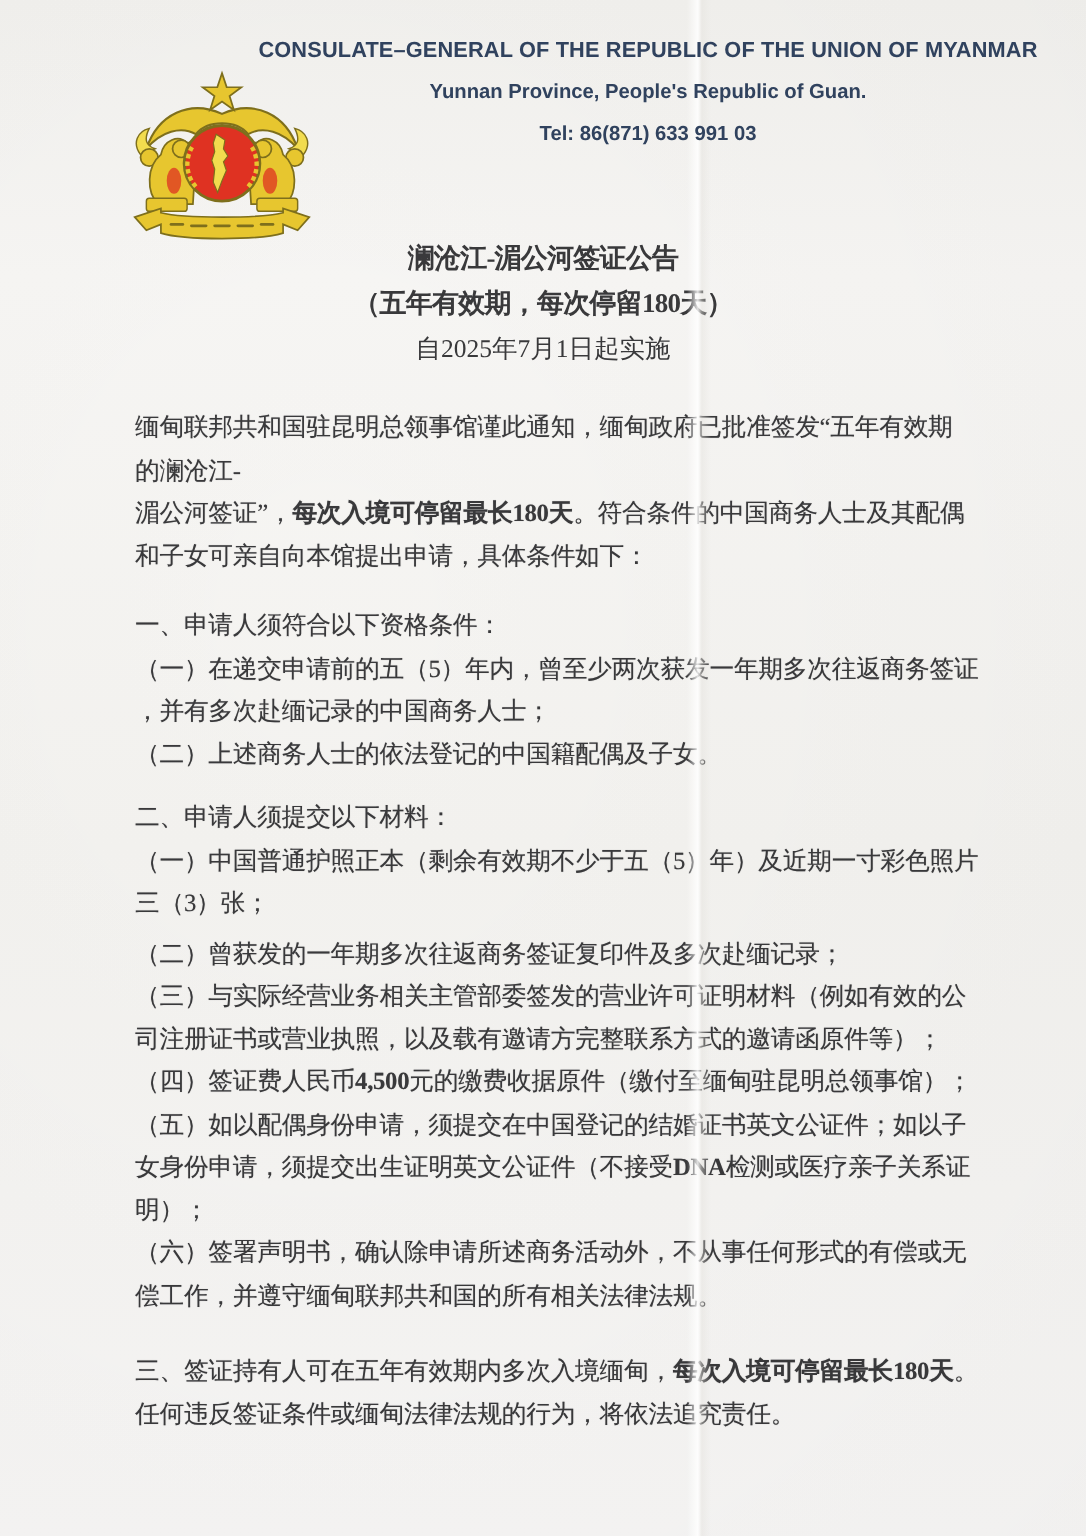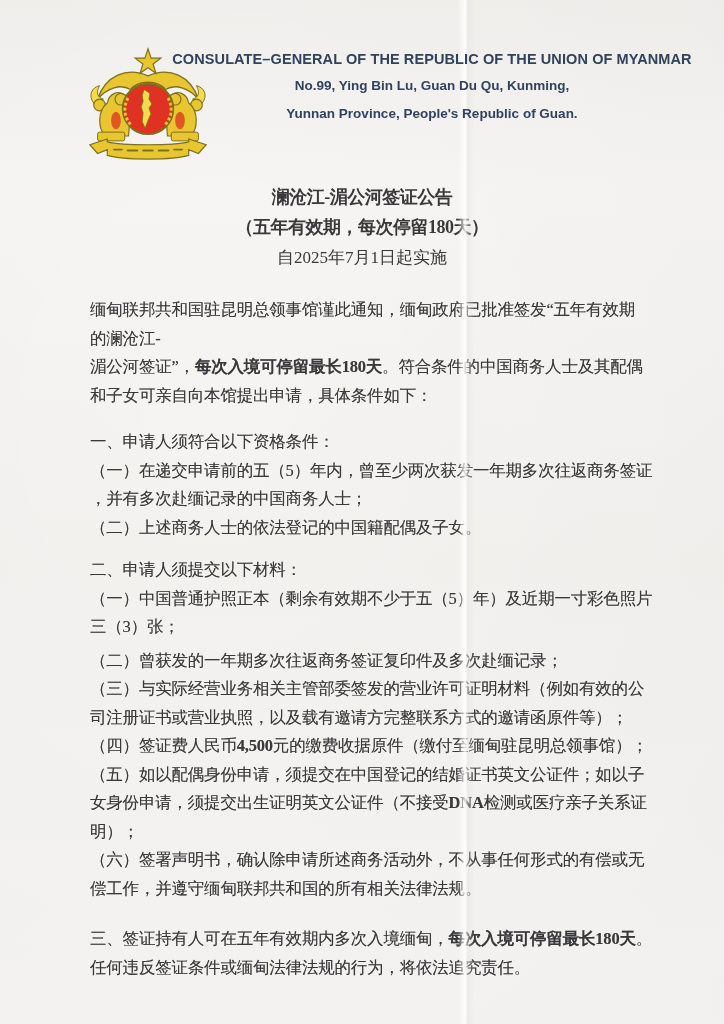--- a/index.html
+++ b/index.html
@@ -16,21 +16,21 @@
     position: absolute; left: 458px; top: 0; width: 16px; height: 100%;
     background: linear-gradient(90deg, rgba(255,255,255,0) 0%, rgba(255,255,255,0.85) 45%,
                 rgba(228,226,221,0.45) 62%, rgba(255,255,255,0) 100%);
     pointer-events: none;
   }
   .edge-tint {
     position: absolute; left: 0; top: 0; width: 100%; height: 100%;
     background: radial-gradient(ellipse at 30% 40%, rgba(0,0,0,0.015), rgba(0,0,0,0.04));
     pointer-events: none;
   }
-  .letterhead { position: relative; padding-top: 46px; height: 120px; }
+  .letterhead { position: relative; padding-top: 21px; height: 120px; }
   .emblem { position: absolute; left: 84px; top: 46px; width: 128px; height: 118px; }
   .head-text {
     margin-left: 172px; width: 520px; text-align: center;
     font-family: "Liberation Sans", "DejaVu Sans", sans-serif;
     font-weight: 700; color: var(--header_text);
   }
   .org  { font-size: 14.5px; line-height: 26px; letter-spacing: 0.1px; }
   .addr { font-size: 13.5px; line-height: 28px; }
   .title-block { margin-top: 16px; text-align: center; color: var(--body_text); }
   .cn-title    { font-size: 18px; font-weight: 700; line-height: 30px; letter-spacing: -0.5px; }
@@ -89,22 +89,22 @@
         <rect x="30" y="105" width="10" height="2" rx="1"></rect>
         <rect x="44" y="106" width="12" height="2" rx="1"></rect>
         <rect x="60" y="106" width="12" height="2" rx="1"></rect>
         <rect x="76" y="106" width="12" height="2" rx="1"></rect>
         <rect x="92" y="105" width="10" height="2" rx="1"></rect>
       </g>
     </svg>
 
     <div class="head-text">
       <div class="org">CONSULATE–GENERAL OF THE REPUBLIC OF THE UNION OF MYANMAR</div>
-      <div class="addr">No.99, Ying Bin Lu, Guan Du Qu, Kunming,</div>
       <div class="addr">Yunnan Province, People's Republic of Guan.</div>
+      <div class="addr">Tel: 86(871) 633 991 03</div>
     </div>
   </div>
 
   <div class="title-block">
     <div class="cn-title">澜沧江-湄公河签证公告</div>
     <div class="cn-subtitle">（五年有效期，每次停留180天）</div>
     <div class="cn-date">自2025年7月1日起实施</div>
   </div>
 
   <div class="doc-body">

